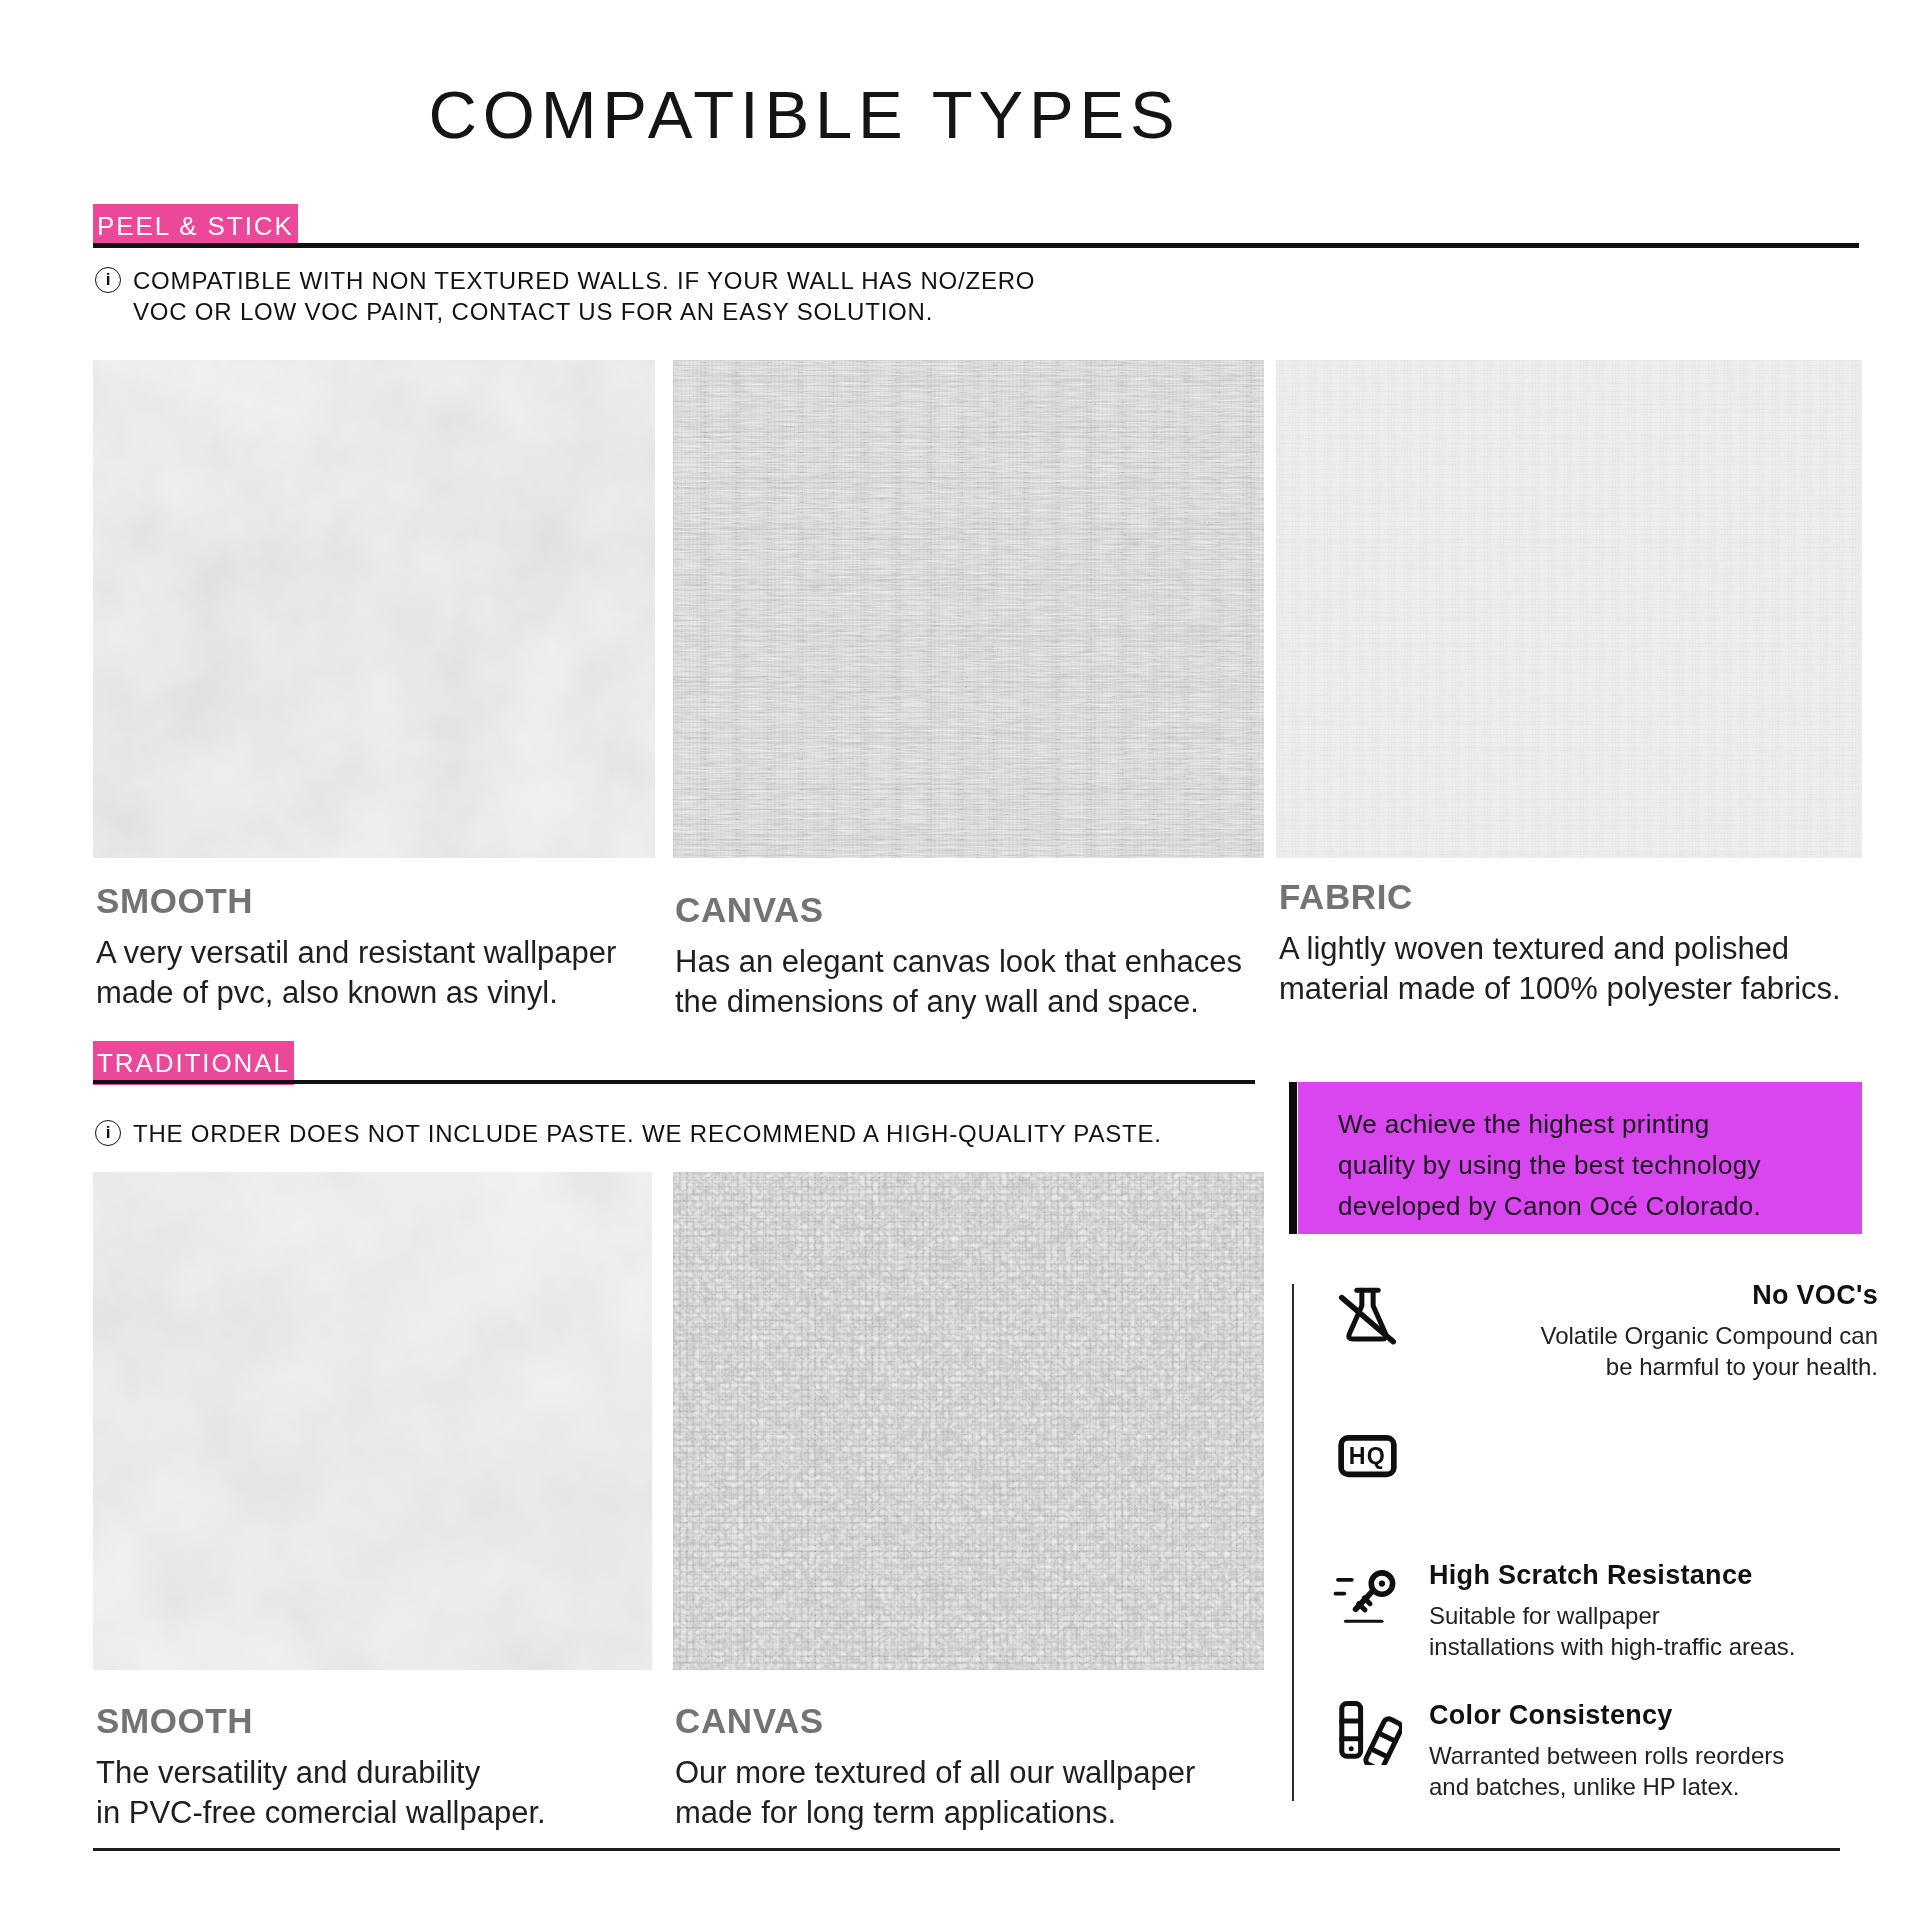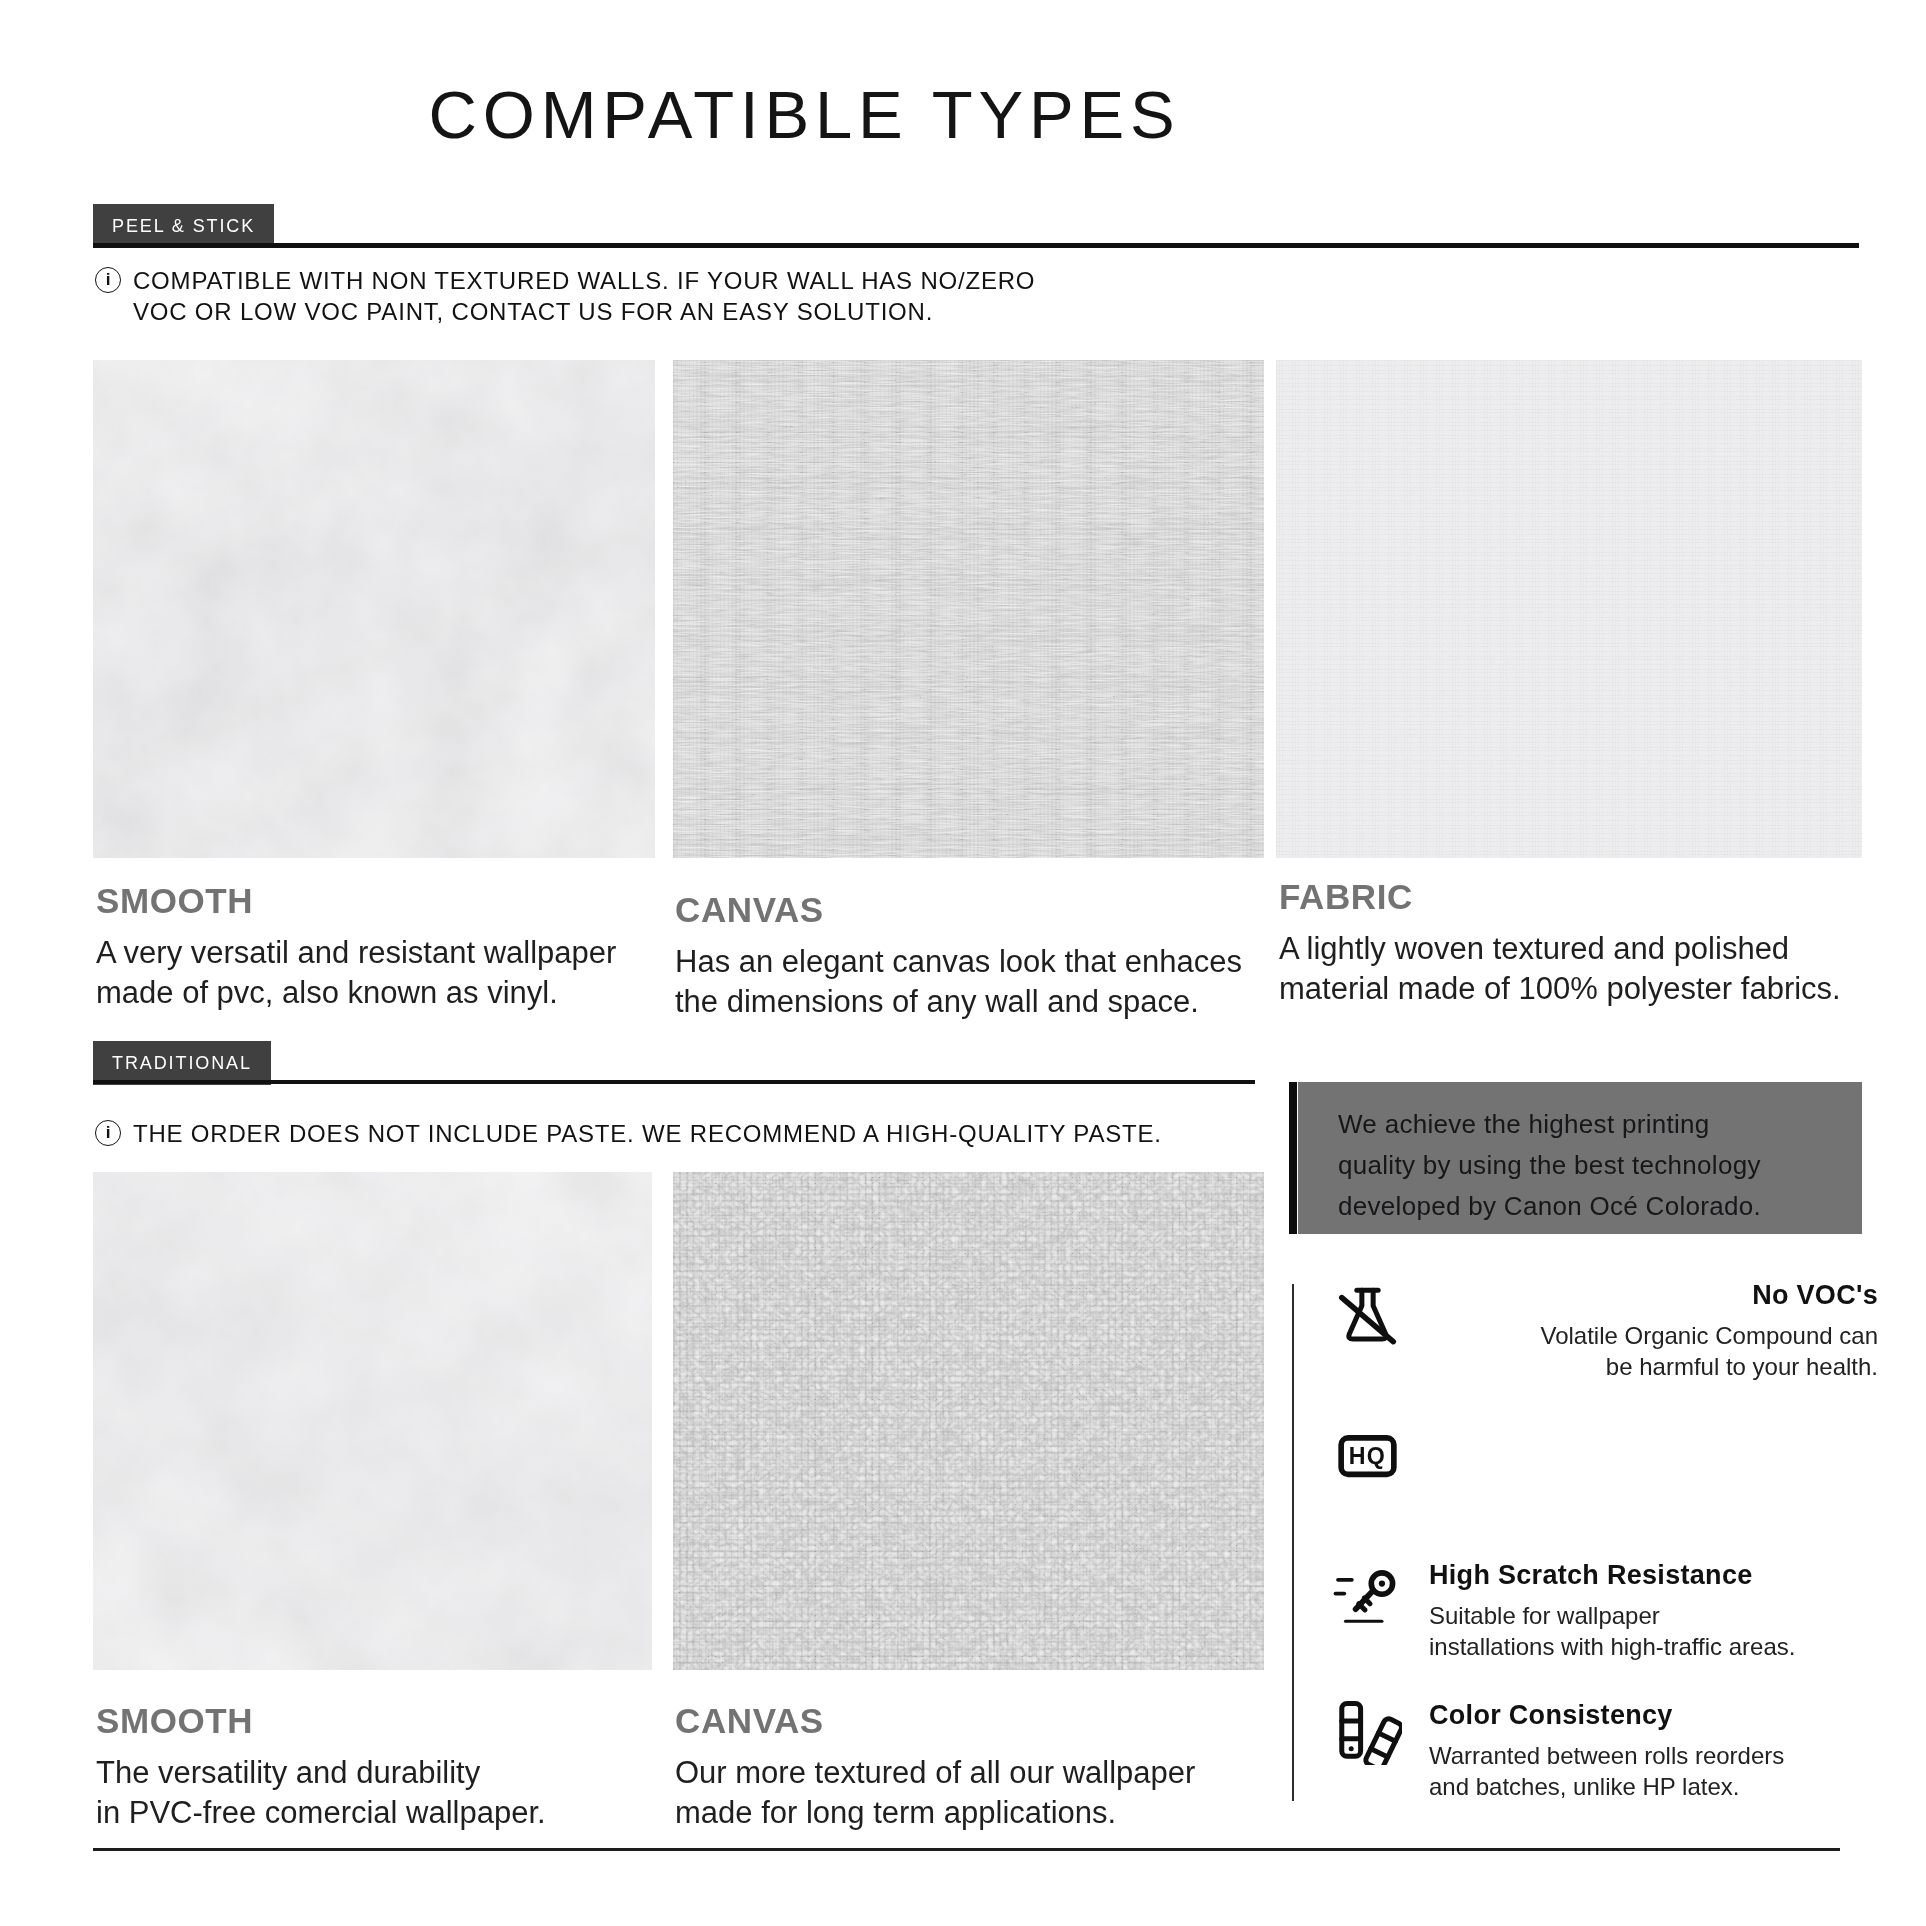--- a/index.html
+++ b/index.html
@@ -4,22 +4,22 @@
 <style>
   html,body{margin:0;padding:0;background:#ffffff;}
   #canvas{position:relative;width:1926px;height:1926px;background:#ffffff;overflow:hidden;
           font-family:"Liberation Sans",sans-serif;color:#111;}
 
   
   #page-title{position:absolute;left:387px;top:81px;width:835px;text-align:center;
     font-size:67px;font-weight:500;letter-spacing:5.8px;line-height:1;color:#141414;white-space:nowrap;}
 
   
-  .section-label{position:absolute;height:44px;background:#404040;color:#ffffff;
-    display:flex;align-items:center;padding:0 19px;font-size:18px;font-weight:500;letter-spacing:1.9px;white-space:nowrap;}
+  .section-label{position:absolute;height:44px;background:#ec4899;color:#ffffff;
+    display:flex;align-items:center;padding:0 4px;font-size:26px;font-weight:500;letter-spacing:1.9px;white-space:nowrap;}
   #label-peel{left:93px;top:204px;}
   #label-trad{left:93px;top:1041px;}
   .rule{position:absolute;background:#101010;}
   #rule-peel{left:93px;top:243px;width:1766px;height:4.5px;}
   #rule-trad{left:93px;top:1080px;width:1162px;height:3.9px;}
   #rule-bottom{left:93px;top:1848px;width:1747px;height:2.6px;background:#1c1c1c;}
 
   
   .note{position:absolute;display:flex;align-items:flex-start;gap:11.6px;}
   #note-peel{left:95px;top:265px;}
@@ -53,21 +53,21 @@
   .cap-title{font-size:35px;font-weight:700;letter-spacing:0.6px;color:#737373;}
   .cap-desc{margin-top:11.6px;white-space:pre-line;font-size:31px;font-weight:400;line-height:40px;color:#1f1f1f;}
   #cap-ps-smooth{left:96px;top:881px;}
   #cap-ps-canvas{left:675px;top:890px;}
   #cap-ps-fabric{left:1279px;top:877px;}
   #cap-tr-smooth{left:96px;top:1701px;}
   #cap-tr-canvas{left:675px;top:1701px;}
 
   
   #quality-bar{position:absolute;left:1289px;top:1082px;width:8.3px;height:152px;background:#0d0d0d;}
-  #quality-box{position:absolute;left:1298px;top:1082px;width:564px;height:152px;background:#737373;}
+  #quality-box{position:absolute;left:1298px;top:1082px;width:564px;height:152px;background:#d946ef;}
   #quality-text{position:absolute;left:40px;top:22px;white-space:pre-line;
     font-size:26px;line-height:41px;letter-spacing:0.3px;color:#17171a;}
   #feature-divider{position:absolute;left:1292px;top:1284px;width:1.9px;height:517px;background:#2c2c2c;}
   .feature-icon{position:absolute;left:1333px;width:69px;height:69px;}
   .feature-icon svg{width:100%;height:100%;}
   #fi-1{top:1282px;} #fi-2{top:1421px;} #fi-3{top:1561px;} #fi-4{top:1696px;}
   .feature-text{position:absolute;left:1429px;width:449px;}
   #ft-1{top:1280px;text-align:right;} #ft-2{top:1420px;} #ft-3{top:1560px;} #ft-4{top:1700px;}
   .feature-title{font-size:27px;font-weight:700;letter-spacing:0.3px;color:#111;}
   .feature-desc{margin-top:9px;white-space:pre-line;font-size:24px;line-height:31px;color:#222;}

